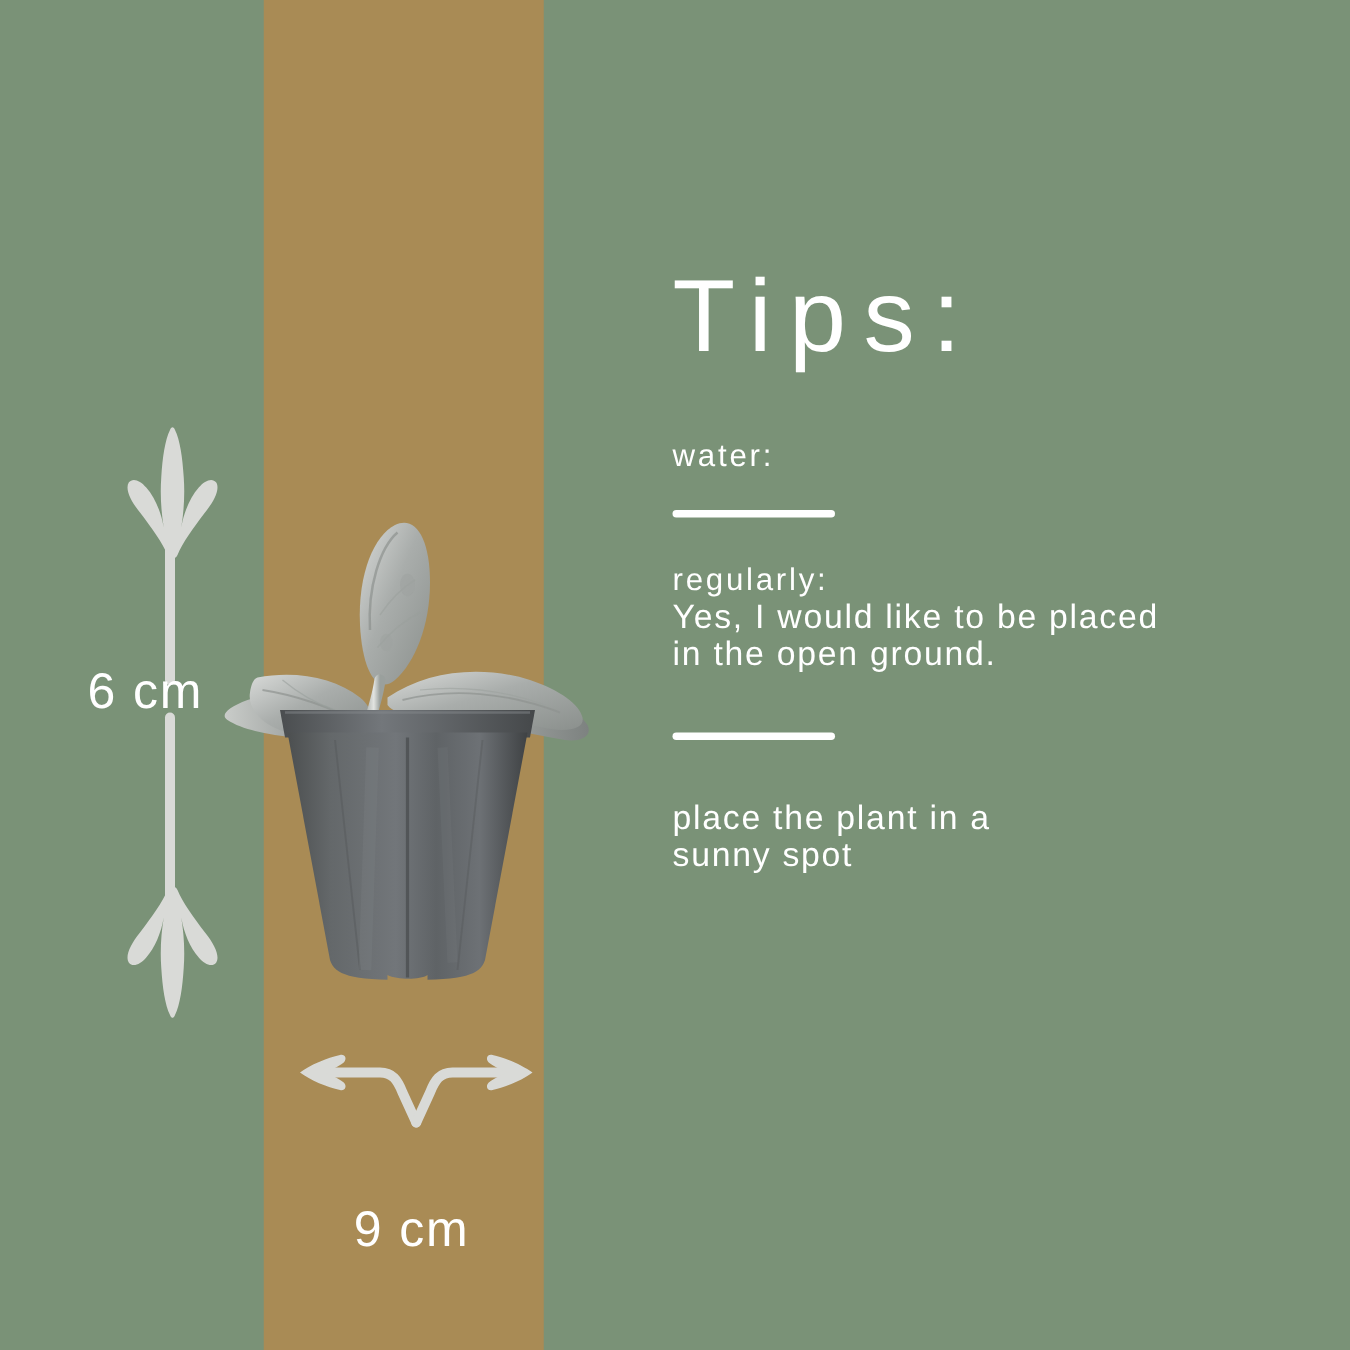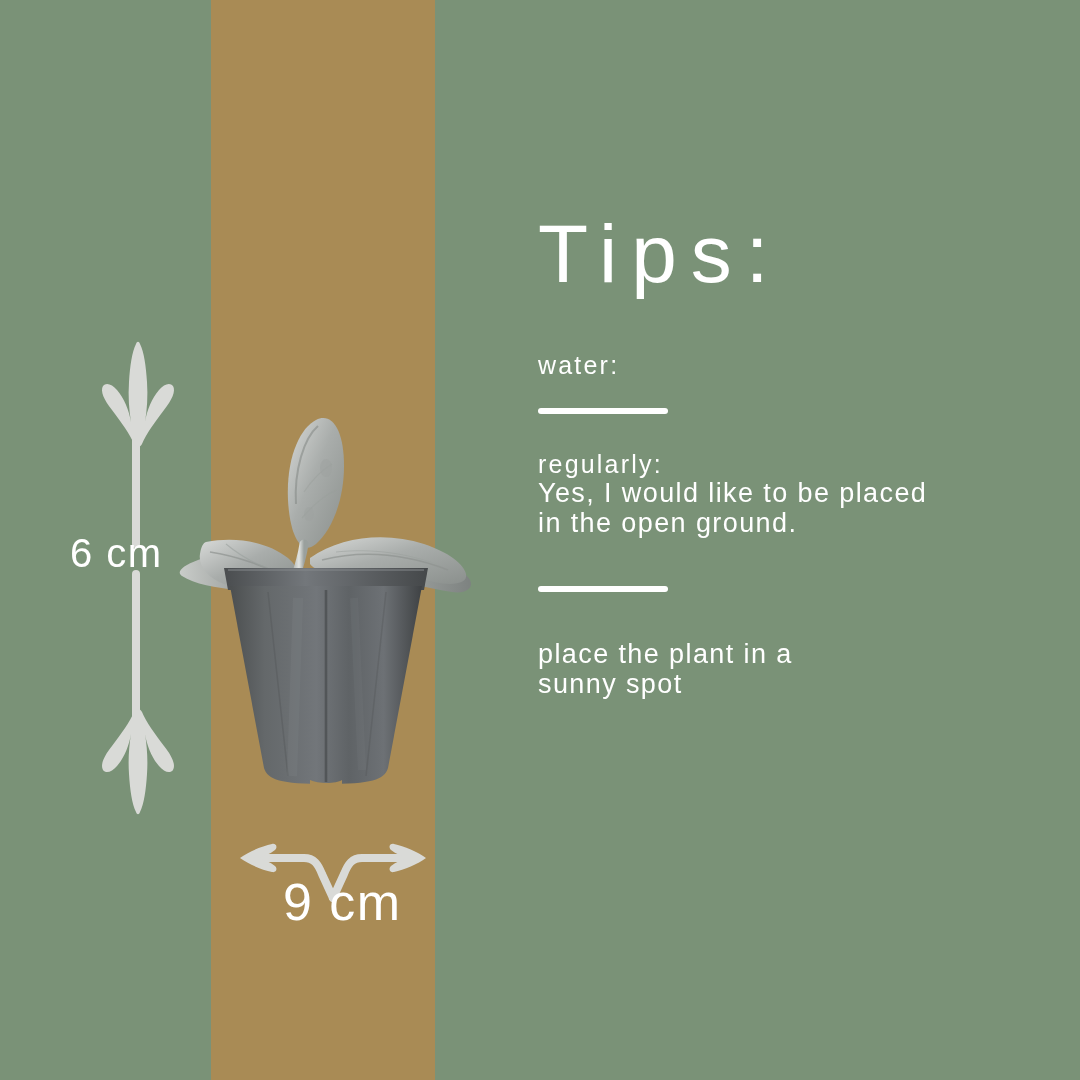--- a/index.html
+++ b/index.html
@@ -71,22 +71,22 @@
     white-space: nowrap;
   }
   .measure-label.height {
     left: 70px;
     top: 527px;
     font-size: 40px;
     line-height: 52px;
   }
   .measure-label.width {
     left: 283px;
-    top: 876px;
-    font-size: 52px;
+    top: 958px;
+    font-size: 40px;
     line-height: 52px;
   }
 
   
   .tips {
     position: absolute;
     left: 538px;
     top: 206px;
     width: 500px;
   }

